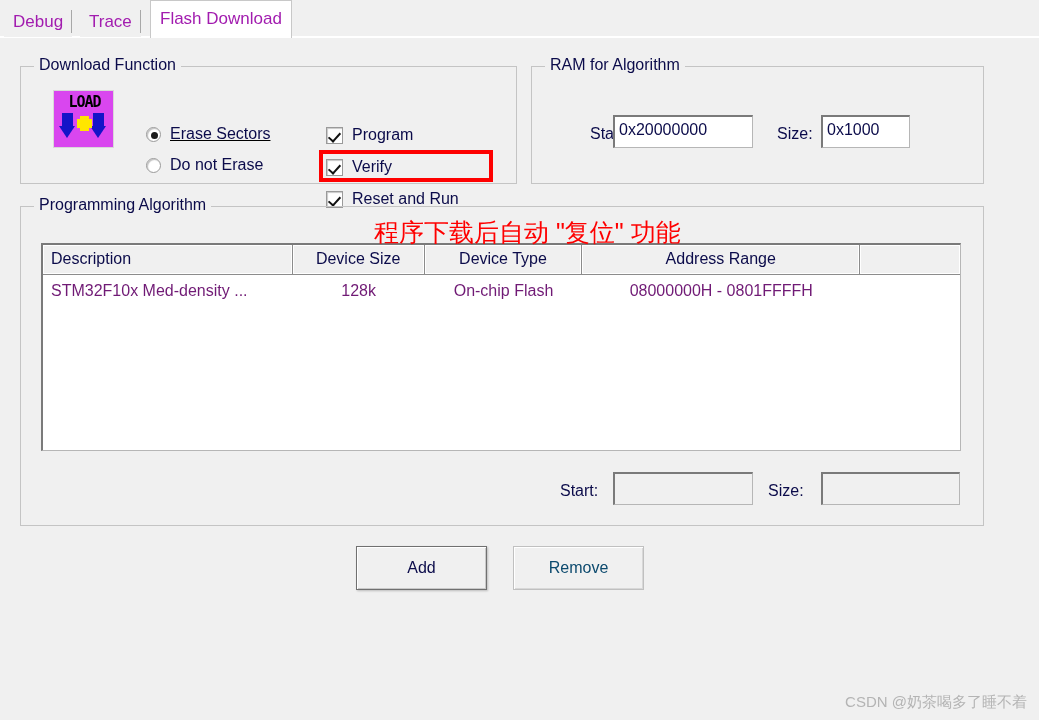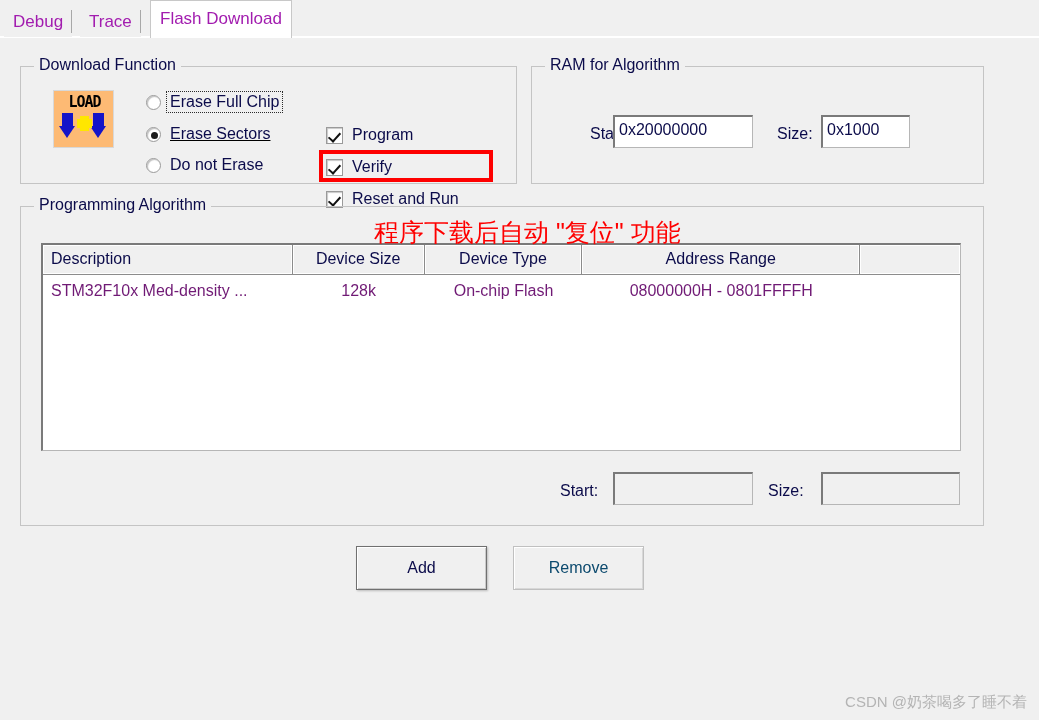--- a/index.html
+++ b/index.html
@@ -67,21 +67,21 @@
   }
 
   #grp-download { left: 20px; top: 66px; width: 497px; height: 118px; }
   #grp-ram      { left: 531px; top: 66px; width: 453px; height: 118px; }
   #grp-prog     { left: 20px; top: 206px; width: 964px; height: 320px; }
 
   
   .load-icon {
     position: absolute; left: 53px; top: 90px;
     width: 61px; height: 58px;
-    background: #fdba74;
+    background: #d946ef;
     border: 1px solid #d8d8d8;
   }
   .load-icon .load-text {
     position: absolute; left: 0; top: 3px; width: 61px;
     text-align: center;
     font-family: "DejaVu Sans Mono", monospace;
     font-size: 15px;
     font-weight: bold;
     letter-spacing: -1px;
     color: #000000;
@@ -350,24 +350,20 @@
       <span class="stem"></span>
         <span class="head"></span>
     </div>
     <div class="star">
       <i class="s1"></i>
         <i class="s2"></i>
         <i class="s3"></i>
     </div>
   </div>
 
-  <div class="radio-row" id="radio-full">
-    <span class="radio"></span>
-    <span class="radio-label focus-ring">Erase Full Chip</span>
-  </div>
   <div class="radio-row" id="radio-sectors">
     <span class="radio checked"></span>
     <span class="radio-label">Erase Sectors</span>
   </div>
   <div class="radio-row" id="radio-noerase">
     <span class="radio"></span>
     <span class="radio-label">Do not Erase</span>
   </div>
 
   <div class="check-row" id="chk-program">

